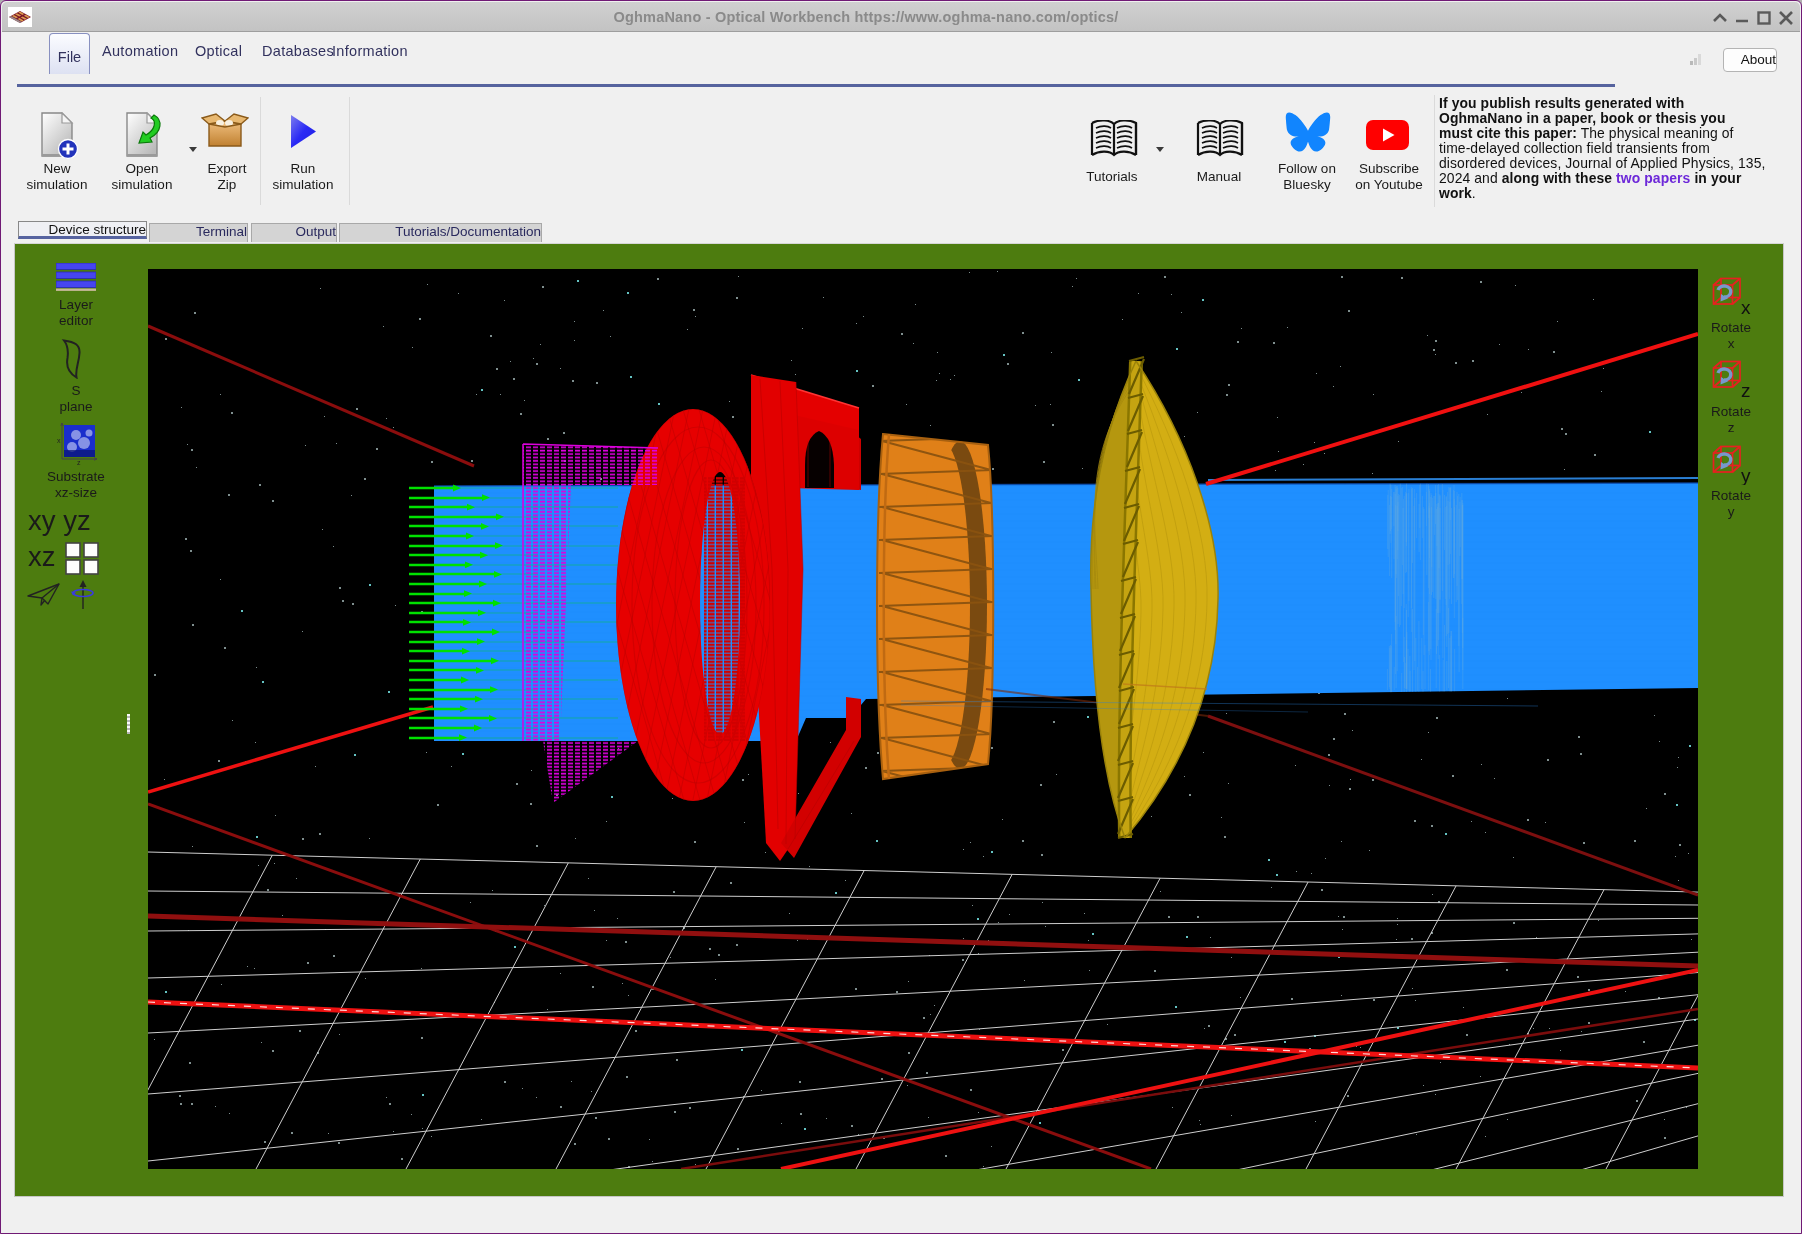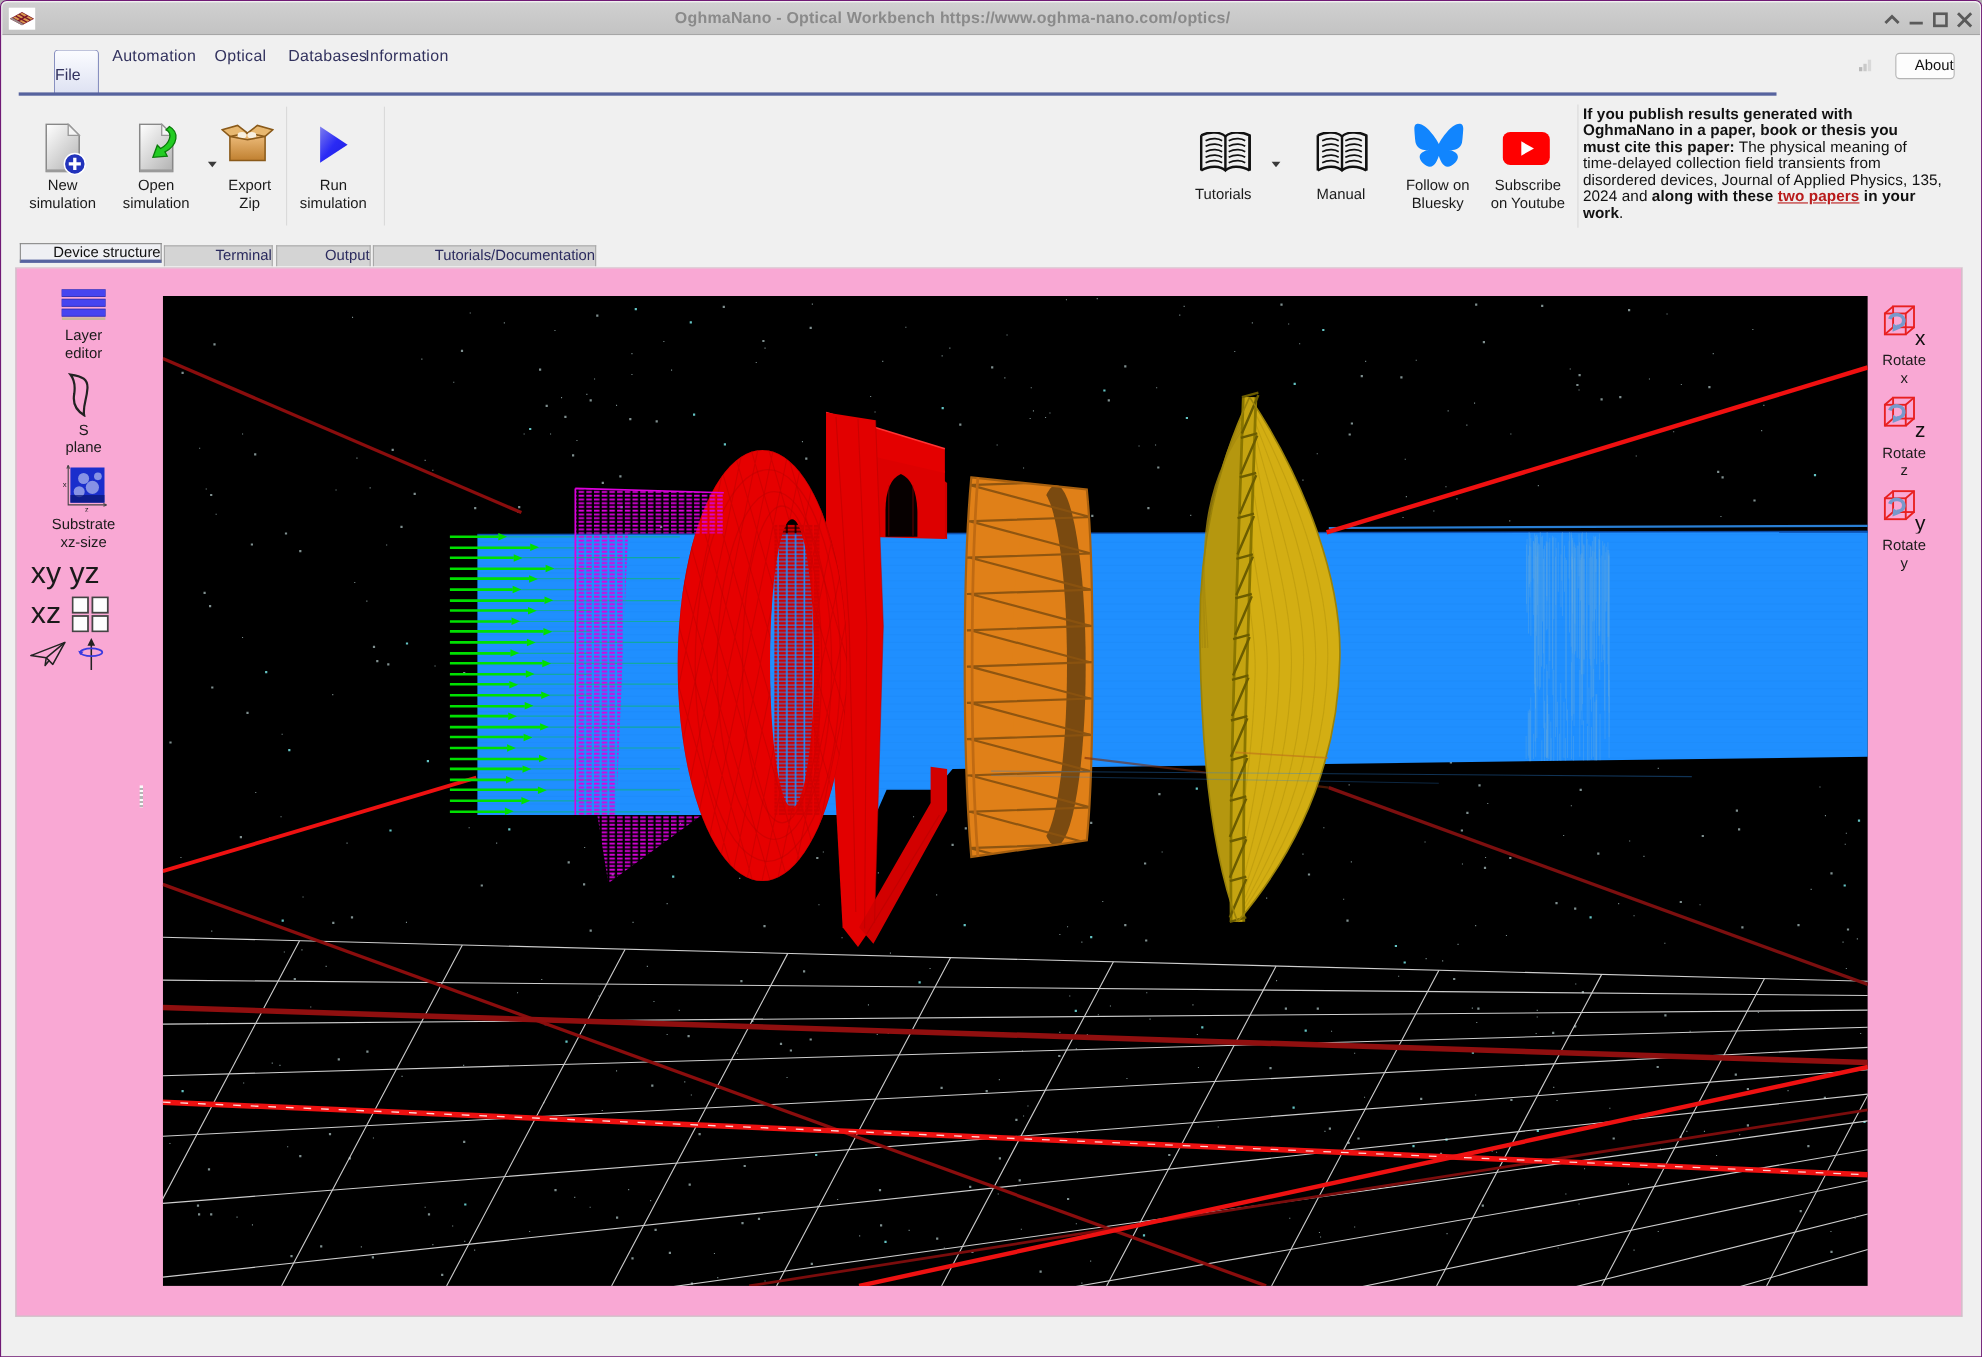--- a/index.html
+++ b/index.html
@@ -3,30 +3,30 @@
 *{margin:0;padding:0;box-sizing:border-box}
 html,body{width:1802px;height:1234px;overflow:hidden}
 body{font-family:"Liberation Sans",sans-serif;background:#b0b0b0}
 .win{position:absolute;left:0;top:0;width:1802px;height:1234px;background:#f0f0f0;border:1px solid #701a75;border-radius:6px 6px 0 0;overflow:hidden}
 .titlebar{position:absolute;left:1px;top:1px;right:1px;height:30px;background:linear-gradient(#d0d0d0,#c3c3c3);border-bottom:1px solid #9e9e9e;border-radius:5px 5px 0 0}
 .title{position:absolute;top:7px;left:0;right:70px;text-align:center;font-size:14.5px;font-weight:bold;color:#8a8a8a;letter-spacing:0.2px}
 .appicon{position:absolute;left:6px;top:5px;width:24px;height:20px;background:#fff}
 .wbtn{position:absolute;top:3px;width:26px;height:26px;color:#5a5a5a;font-size:15px;text-align:center;line-height:26px}
 .ribbon{position:absolute;left:1px;top:32px;right:1px;height:176px;background:#f0f0f0}
 .mtab{position:absolute;top:10px;font-size:14.5px;color:#32325e;letter-spacing:0.3px}
-.filetab{position:absolute;left:47px;top:12px;width:41px;height:41px;background:linear-gradient(#fbfcff,#dde1f2);border:1px solid #8890c0;border-bottom:none;border-radius:4px 4px 0 0;line-height:46px;font-size:14.5px;color:#32325e}
+.filetab{position:absolute;left:47px;top:0;width:41px;height:41px;background:linear-gradient(#fbfcff,#dde1f2);border:1px solid #8890c0;border-bottom:none;border-radius:4px 4px 0 0;text-align:center;line-height:46px;font-size:14.5px;color:#32325e}
 .rule{position:absolute;left:15px;top:51px;width:1598px;height:3px;background:#56639e}
 .tbtxt{position:absolute;text-align:center;font-size:13.5px;color:#1a1a1a;line-height:15.5px}
 .sep{position:absolute;top:64px;width:1px;height:108px;background:#dadada}
 .cite{position:absolute;left:1437px;top:63px;width:355px;font-size:13.9px;line-height:15px;color:#111;letter-spacing:0.1px}
 .about{position:absolute;right:23px;top:15px;width:54px;height:24px;background:#fdfdfd;border:1px solid #b4b4b4;border-radius:4px;text-align:right;line-height:22px;font-size:13.5px;color:#111}
 .tabs2{position:absolute;left:11px;top:208px;right:11px;height:34px}
 .t2{position:absolute;top:14px;height:19px;background:#d4d4d4;border:1px solid #a8a8a8;border-bottom:none;color:#2a2a5e;font-size:13.5px;text-align:right}
 .t2a{position:absolute;top:12px;height:18px;background:#eff0f4;border:1px solid #888;color:#111;font-size:13.5px;text-align:right;border-bottom:3px solid #5663a0}
-.panel{position:absolute;left:13px;top:242px;width:1770px;height:954px;background:#f9a8d4;border:1px solid #c6c6c6;border-top:1px solid #d6d6d6}
+.panel{position:absolute;left:13px;top:242px;width:1770px;height:954px;background:#4d7c0f;border:1px solid #c6c6c6;border-top:1px solid #d6d6d6}
 .vp{position:absolute;left:133px;top:25px;width:1550px;height:900px}
 .sbtxt{position:absolute;text-align:center;font-size:13.5px;color:#1a1a1a;line-height:15.5px;width:120px}
 .statusbar{position:absolute;left:1px;bottom:2px;right:1px;height:34px;background:#ededed;border-top:1px solid #c0c0c0}
 .statusbar div{position:absolute;left:13px;top:11px;font-size:13.8px;color:#1a1a1a}
 svg text{font-family:"Liberation Sans",sans-serif}
 </style></head><body>
 <div class="win">
     <div class="titlebar">
       <div class="appicon"><svg width="24" height="20" viewBox="0 0 24 20">
           <g transform="translate(12,10) scale(1,0.55) rotate(45)">
@@ -163,21 +163,21 @@
       <svg style="position:absolute;left:1283px;top:78px" width="46" height="42" viewBox="0 0 600 530">
         <path fill="#1185fe" d="M135.72 44.03C202.216 93.951 273.74 195.17 300 249.49c26.262-54.316 97.782-155.54 164.28-205.46C512.26 8.009 590-19.862 590 68.825c0 17.712-10.155 148.79-16.111 170.07-20.703 73.984-96.144 92.854-163.25 81.433 117.3 19.964 147.14 86.092 82.697 152.22-122.39 125.59-175.91-31.511-189.63-71.766-2.514-7.38-3.69-10.832-3.708-7.896-.017-2.936-1.193.516-3.707 7.896-13.714 40.255-67.233 197.36-189.63 71.766-64.444-66.128-34.605-132.26 82.697-152.22-67.108 11.421-142.55-7.45-163.25-81.433C20.15 217.613 9.997 86.535 9.997 68.825c0-88.687 77.742-60.816 125.72-24.795z"></path>
       </svg>
       <div class="tbtxt" style="left:1265px;top:128px;width:80px">Follow on<br>Bluesky</div>
       <svg style="position:absolute;left:1364px;top:87px" width="43" height="30" viewBox="0 0 43 30">
         <rect x="0" y="0" width="43" height="30" rx="7" fill="#f00"></rect>
         <path d="M17,8.5 L28.5,15 L17,21.5 Z" fill="#fff"></path>
       </svg>
       <div class="tbtxt" style="left:1345px;top:128px;width:84px">Subscribe<br>on Youtube</div>
       <div class="sep" style="left:1432px;top:62px;height:112px"></div>
-      <div class="cite"><b>If you publish results generated with<br>OghmaNano in a paper, book or thesis you<br>must cite this paper:</b> The physical meaning of<br>time-delayed collection field transients from<br>disordered devices, Journal of Applied Physics, 135,<br>2024 and <b>along with these <span style="color:#b91c1c;text-decoration:underline">two papers</span> in your<br>work</b>.</div>
+      <div class="cite"><b>If you publish results generated with<br>OghmaNano in a paper, book or thesis you<br>must cite this paper:</b> The physical meaning of<br>time-delayed collection field transients from<br>disordered devices, Journal of Applied Physics, 135,<br>2024 and <b>along with these <span style="color:#6d28d9;">two papers</span> in your<br>work</b>.</div>
     </div>
     <div class="tabs2">
       <div class="t2a" style="left:6px;width:129px">Device structure</div>
       <div class="t2" style="left:137px;width:99px">Terminal</div>
       <div class="t2" style="left:239px;width:86px">Output</div>
       <div class="t2" style="left:327px;width:203px">Tutorials/Documentation</div>
     </div>
     <div class="panel">
       <svg style="position:absolute;left:41px;top:19px" width="40" height="28" viewBox="0 0 40 28">
         <rect x="0" y="0" width="40" height="6.5" fill="#4645f0" stroke="#2a2ab0" stroke-width="0.8"></rect>

